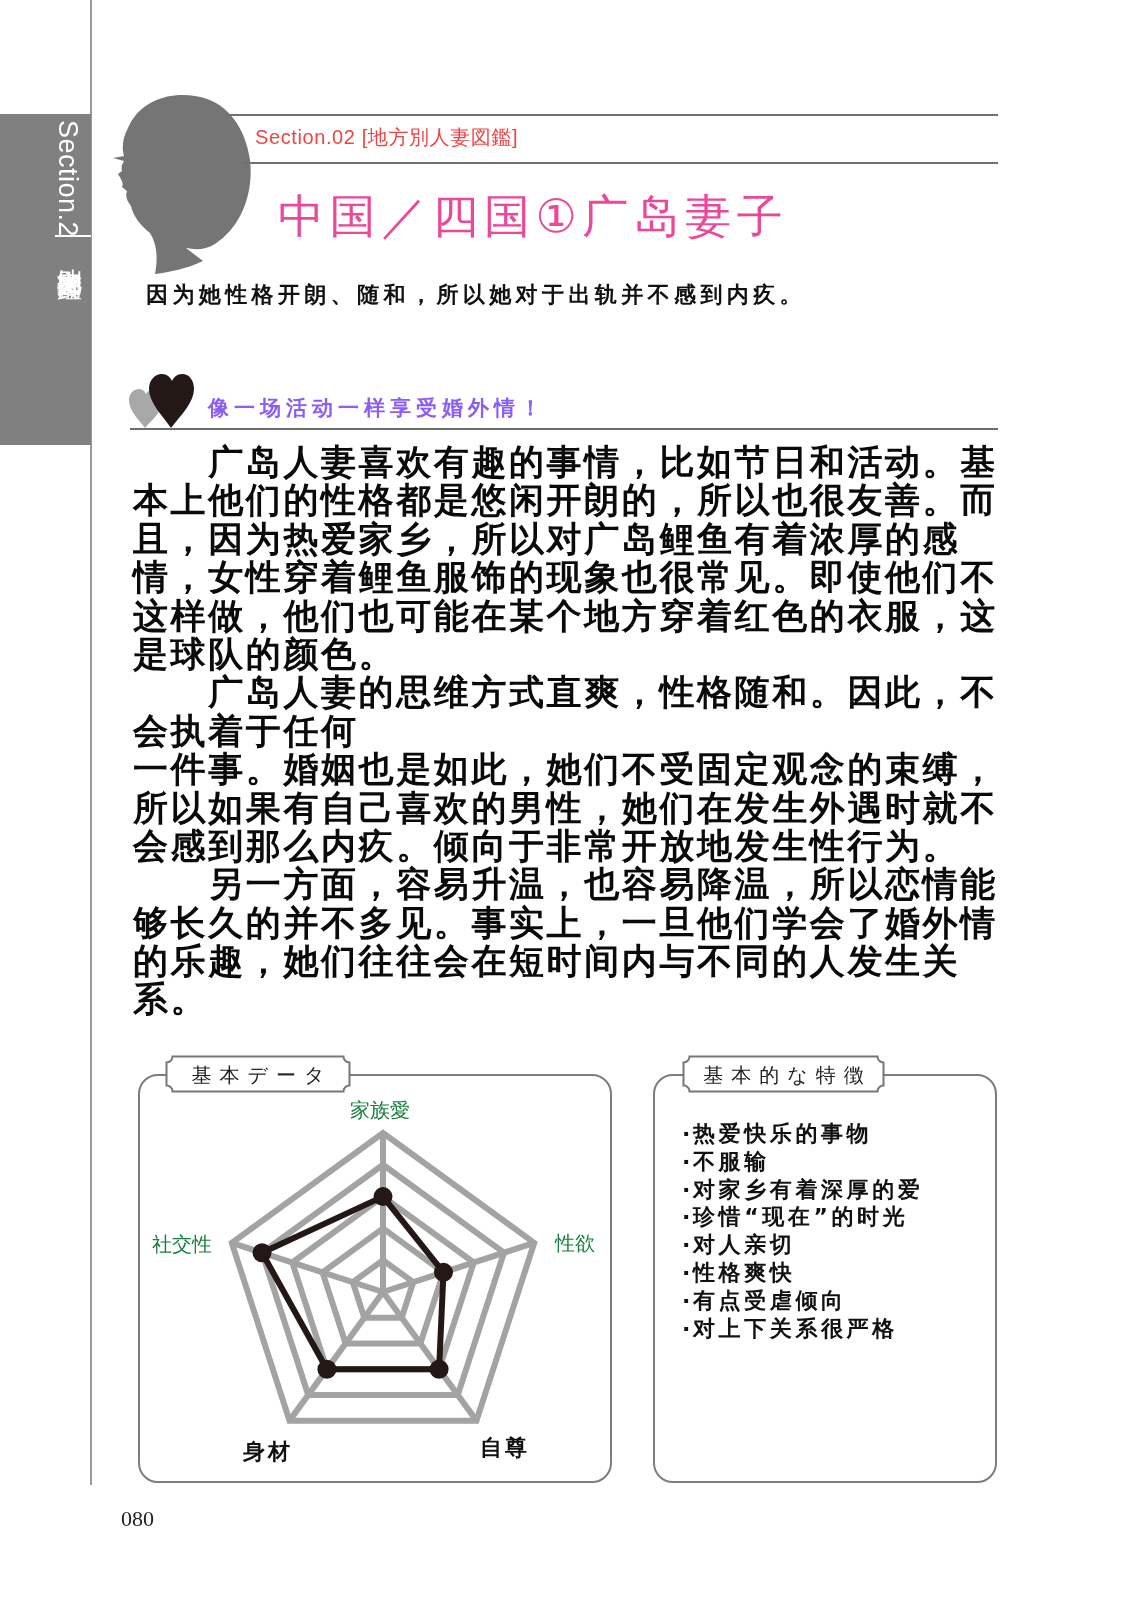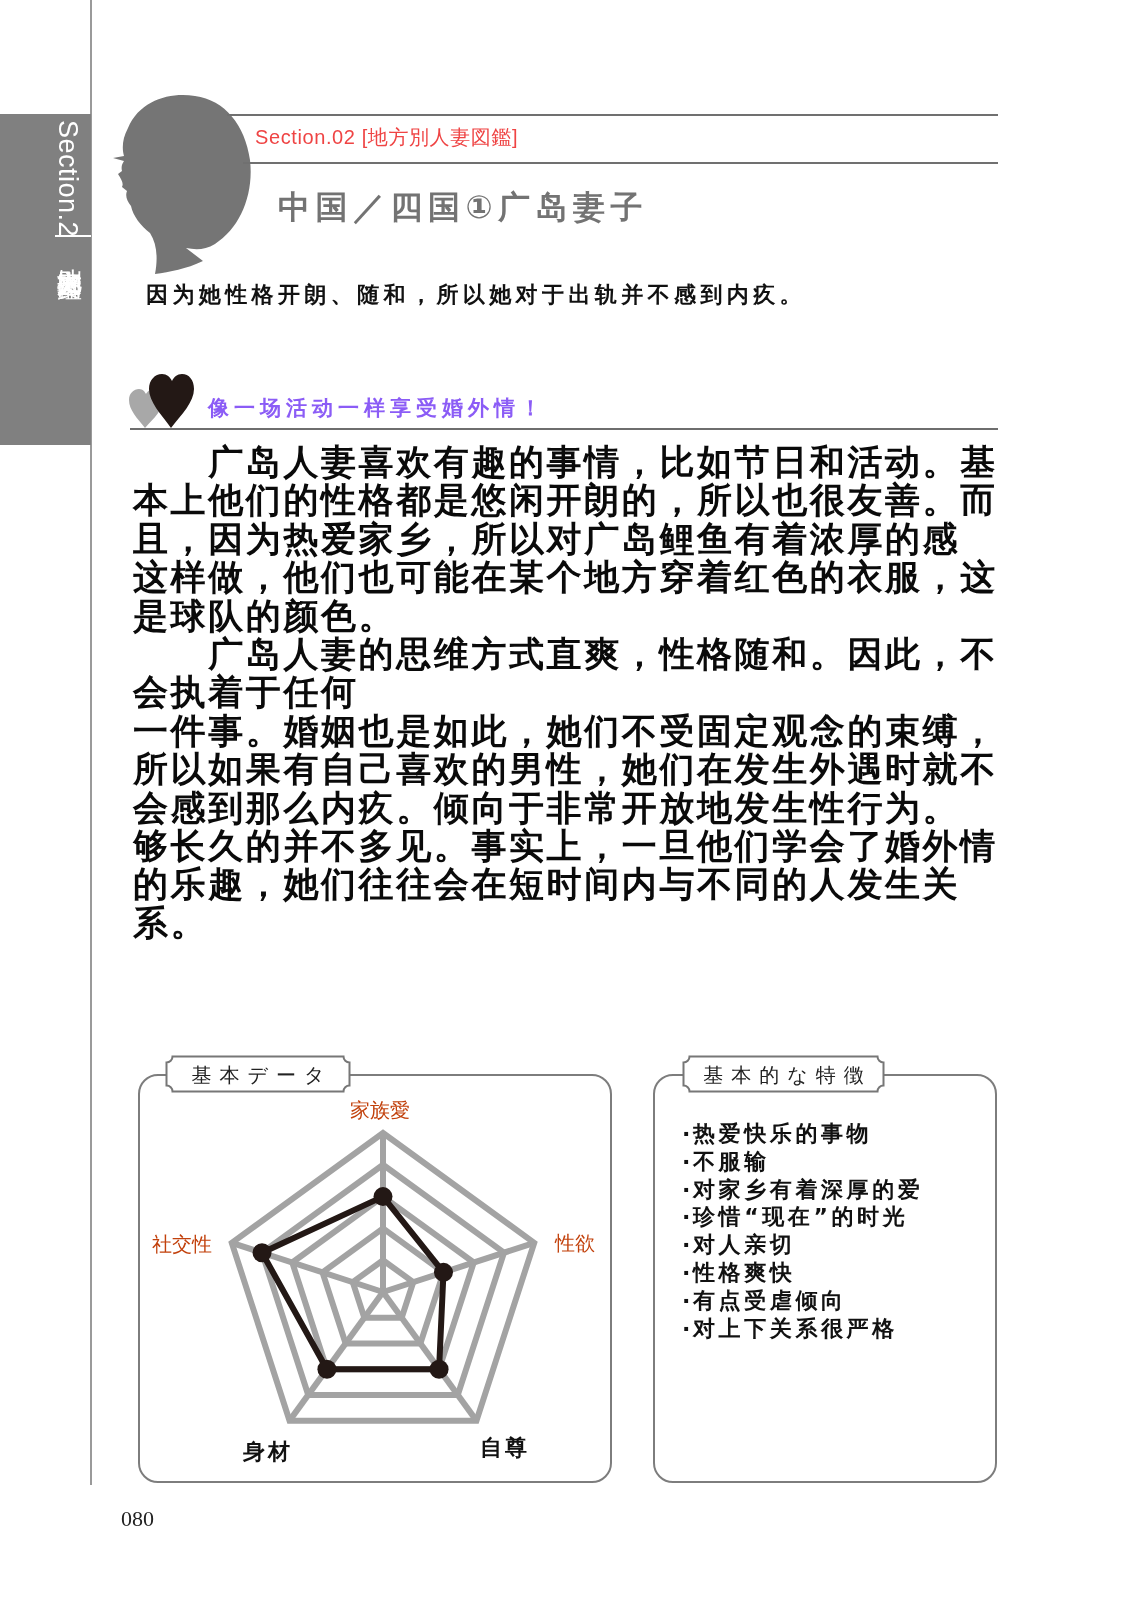--- a/index.html
+++ b/index.html
@@ -16,21 +16,21 @@
   .side-tab .cat { position: absolute; left: 53px; top: 134px; writing-mode: vertical-rl;
         font-family: "DejaVu Sans", sans-serif; font-size: 25px; color: #fff; letter-spacing: 1.4px; font-weight: normal; }
 
   
   .silhouette { left: 105px; top: 88px; width: 155px; height: 192px; }
   .hline { height: 2px; background: #707070; }
   .hline.top { left: 227px; top: 114px; width: 771px; }
   .hline.mid { left: 243px; top: 162px; width: 755px; }
   .section-label { left: 255px; top: 124px; font-family: "Liberation Sans", sans-serif; font-size: 20px;
         color: #ef4444; letter-spacing: 0.6px; white-space: pre; }
-  .title { left: 278px; top: 186px; font-size: 32px; font-weight: bold; letter-spacing: 5.5px; white-space: pre; color: #737373; }
+  .title { left: 278px; top: 186px; font-size: 46px; font-weight: normal; letter-spacing: 5.5px; white-space: pre; color: #ec4899; }
   .subtitle { left: 146px; top: 280px; font-size: 22px; font-weight: bold; letter-spacing: 4.4px; white-space: pre; color: #111; }
 
   
   .heart-icon { left: 127px; top: 372px; width: 68px; height: 58px; }
   .art-heading { left: 208px; top: 394px; font-size: 21px; font-weight: bold; letter-spacing: 5px; white-space: pre; color: #8b5cf6; }
   .art-rule { left: 130px; top: 428px; width: 868px; height: 2px; background: #6e6e6e; }
 
   .article { left: 133px; top: 443px; width: 880px; }
   .article .line { height: 38.4px; line-height: 38.4px; font-size: 35px; font-weight: bold;
         letter-spacing: 2.6px; white-space: pre; color: #0a0a0a; }
@@ -40,21 +40,21 @@
   .box.data { left: 138px; top: 1074px; width: 474px; height: 409px; }
   .box.feat { left: 653px; top: 1074px; width: 344px; height: 409px; }
   .tag { height: 38px; }
   .tag svg { position: absolute; left: 0; top: 0; }
   .tag span { position: absolute; left: 0; right: 0; top: 7px; text-align: center; font-size: 20px;
         letter-spacing: 8px; color: #222; padding-left: 8px; white-space: pre; }
   .tag.data { left: 165px; top: 1055px; width: 186px; }
   .tag.feat { left: 682px; top: 1055px; width: 203px; }
 
   .radar-svg { left: 138px; top: 1074px; width: 474px; height: 409px; }
-  .rlabel { font-size: 20px; color: #c2410c; white-space: pre; }
+  .rlabel { font-size: 20px; color: #15803d; white-space: pre; }
   .rlabel.bold { font-size: 22px; font-weight: bold; color: #111; letter-spacing: 3px; }
 
   .features { left: 682px; top: 1120px; }
   .features .item { height: 27.8px; line-height: 27.8px; font-size: 22px; font-weight: bold;
         letter-spacing: 3.6px; white-space: pre; color: #111; }
   .features .bullet { display: inline-block; width: 11px; font-weight: bold; letter-spacing: 0; }
 
   .page-num { left: 73px; top: 1506px; font-family: "Liberation Serif", serif; font-size: 22px; color: #222; margin-left: 48px; }
 </style>
 </head>
@@ -83,27 +83,29 @@
   <path fill="#a8a8a8" d="M18 56 C10 46,2 38,2 28 C2 21,7 17,12 17 C16 17,18 20,19 22 C20 20,23 17,27 17 C32 17,36 21,36 28 C36 38,27 46,18 56 Z"></path>
   <path fill="#231815" d="M44 56 C34 42,22 30,22 17 C22 8,28 2,35 2 C40 2,43 5,45 9 C47 5,50 2,55 2 C62 2,67 8,67 17 C67 30,55 42,44 56 Z"></path>
 </svg>
 <div class="abs art-heading">像一场活动一样享受婚外情！</div>
 <div class="abs art-rule"></div>
 
 <div class="abs article">
   <div class="line">　　广岛人妻喜欢有趣的事情，比如节日和活动。基</div>
   <div class="line">本上他们的性格都是悠闲开朗的，所以也很友善。而</div>
   <div class="line">且，因为热爱家乡，所以对广岛鲤鱼有着浓厚的感</div>
+  <div class="line">情，女性穿着鲤鱼服饰的现象也很常见。即使他们不</div>
   <div class="line">这样做，他们也可能在某个地方穿着红色的衣服，这</div>
   <div class="line">是球队的颜色。</div>
   <div class="line">　　广岛人妻的思维方式直爽，性格随和。因此，不</div>
   <div class="line">会执着于任何</div>
   <div class="line">一件事。婚姻也是如此，她们不受固定观念的束缚，</div>
   <div class="line">所以如果有自己喜欢的男性，她们在发生外遇时就不</div>
   <div class="line">会感到那么内疚。倾向于非常开放地发生性行为。</div>
+  <div class="line">　　另一方面，容易升温，也容易降温，所以恋情能</div>
   <div class="line">够长久的并不多见。事实上，一旦他们学会了婚外情</div>
   <div class="line">的乐趣，她们往往会在短时间内与不同的人发生关</div>
   <div class="line">系。</div>
 </div>
 
 <div class="abs box data"></div>
 <svg class="abs radar-svg" id="radar" viewBox="0 0 474 409" width="474" height="409">
     <line x1="245" y1="218" x2="245" y2="59" stroke="#a3a3a3" stroke-width="6"></line>
     <line x1="245" y1="218" x2="396.2179860909294" y2="168.86629789438337" stroke="#a3a3a3" stroke-width="6"></line>
     <line x1="245" y1="218" x2="338.4578551145032" y2="346.63370210561663" stroke="#a3a3a3" stroke-width="6"></line>

